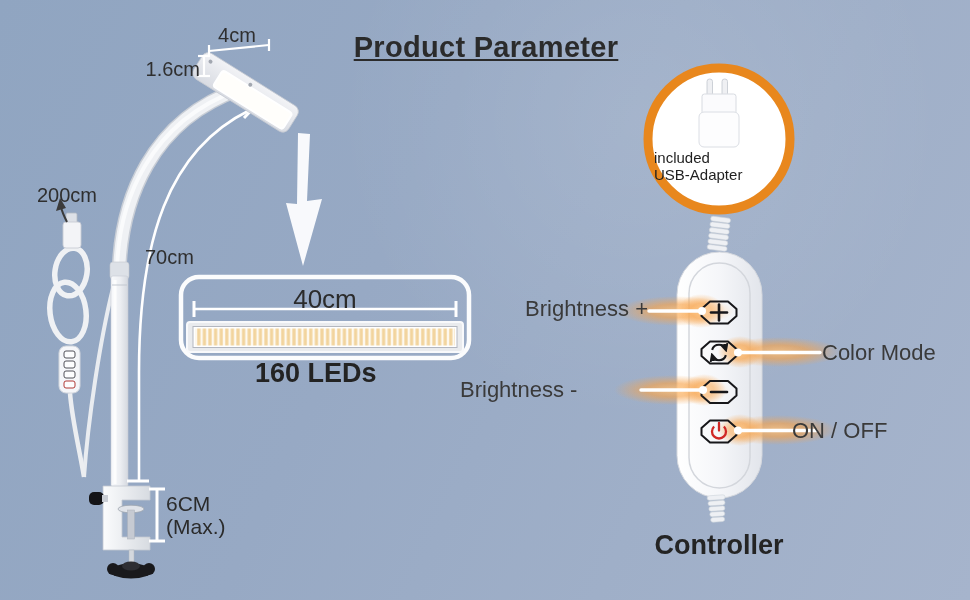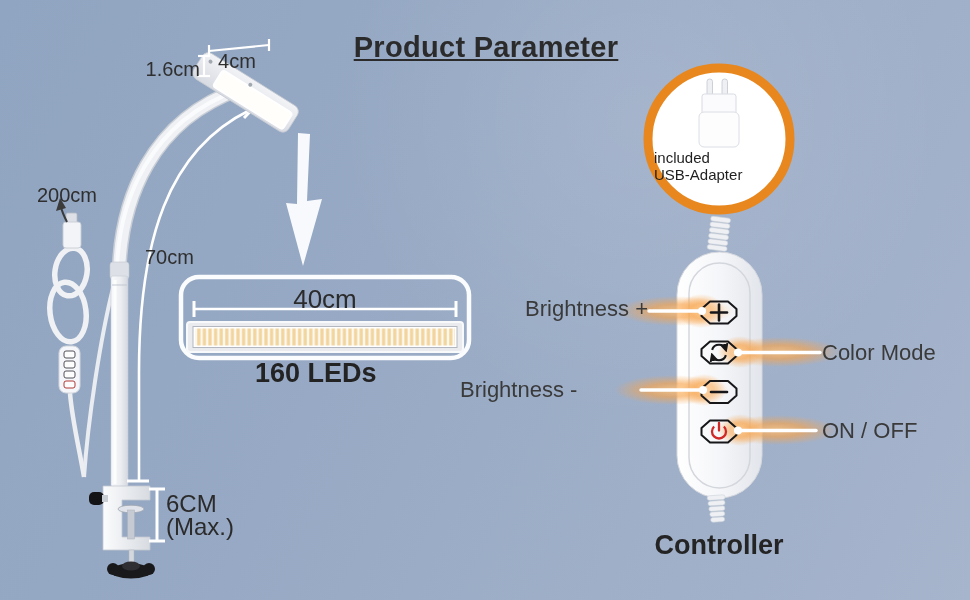--- a/index.html
+++ b/index.html
@@ -9,33 +9,33 @@
   }
   .canvas{
     position:relative;width:970px;height:600px;overflow:hidden;
     background:
       radial-gradient(circle at 66% 20%, rgba(255,255,255,0.10), rgba(255,255,255,0) 38%),
       linear-gradient(115deg,#90a5c1 0%,#97a9c4 40%,#9fafc8 70%,#a6b4cc 100%);
   }
   .scene{position:absolute;left:0;top:0;width:970px;height:600px;display:block;}
   .txt{position:absolute;color:#2f2f2f;white-space:nowrap;}
   .page-title{left:336px;top:31px;width:300px;text-align:center;font-size:29px;font-weight:700;color:#2b2b2b;letter-spacing:.3px;text-decoration:underline;}
-  .dim-4cm{left:206px;top:24px;width:62px;text-align:center;font-size:20px;margin-top:26px;}
+  .dim-4cm{left:206px;top:24px;width:62px;text-align:center;font-size:20px;}
   .dim-16cm{left:138px;top:58px;width:62px;text-align:right;font-size:20px;}
   .dim-200cm{left:37px;top:184px;font-size:20px;}
   .dim-70cm{left:145px;top:246px;font-size:20px;}
   .dim-40cm{left:292px;top:284px;width:66px;text-align:center;font-size:26px;color:#2b2b2b;}
   .led-count{left:255px;top:358px;width:140px;text-align:left;font-size:27px;font-weight:700;color:#232323;}
-  .clamp-max{left:166px;top:492px;font-size:24px;line-height:23px;color:#2b2b2b;}
+  .clamp-max{left:166px;top:492px;font-size:21px;line-height:23px;color:#2b2b2b;}
   .adapter-caption{left:654px;top:149px;width:130px;text-align:left;font-size:15px;line-height:17px;color:#1f1f1f;}
   .lbl{font-size:22px;color:#3a3a3a;}
   .lbl-bplus{left:470px;top:296px;width:178px;text-align:right;}
   .lbl-cmode{left:822px;top:340px;}
   .lbl-bminus{left:460px;top:377px;width:178px;text-align:left;}
-  .lbl-onoff{left:822px;top:418px;text-align:center;}
+  .lbl-onoff{left:792px;top:418px;text-align:center;}
   .controller-caption{left:649px;top:530px;width:140px;text-align:center;font-size:27px;font-weight:700;color:#242424;}
 </style>
 </head>
 <body>
 
 <div class="canvas">
 
   <svg class="scene" viewBox="0 0 970 600" aria-hidden="true">
     <defs>
       <linearGradient id="poleG" x1="0" y1="0" x2="1" y2="0">

